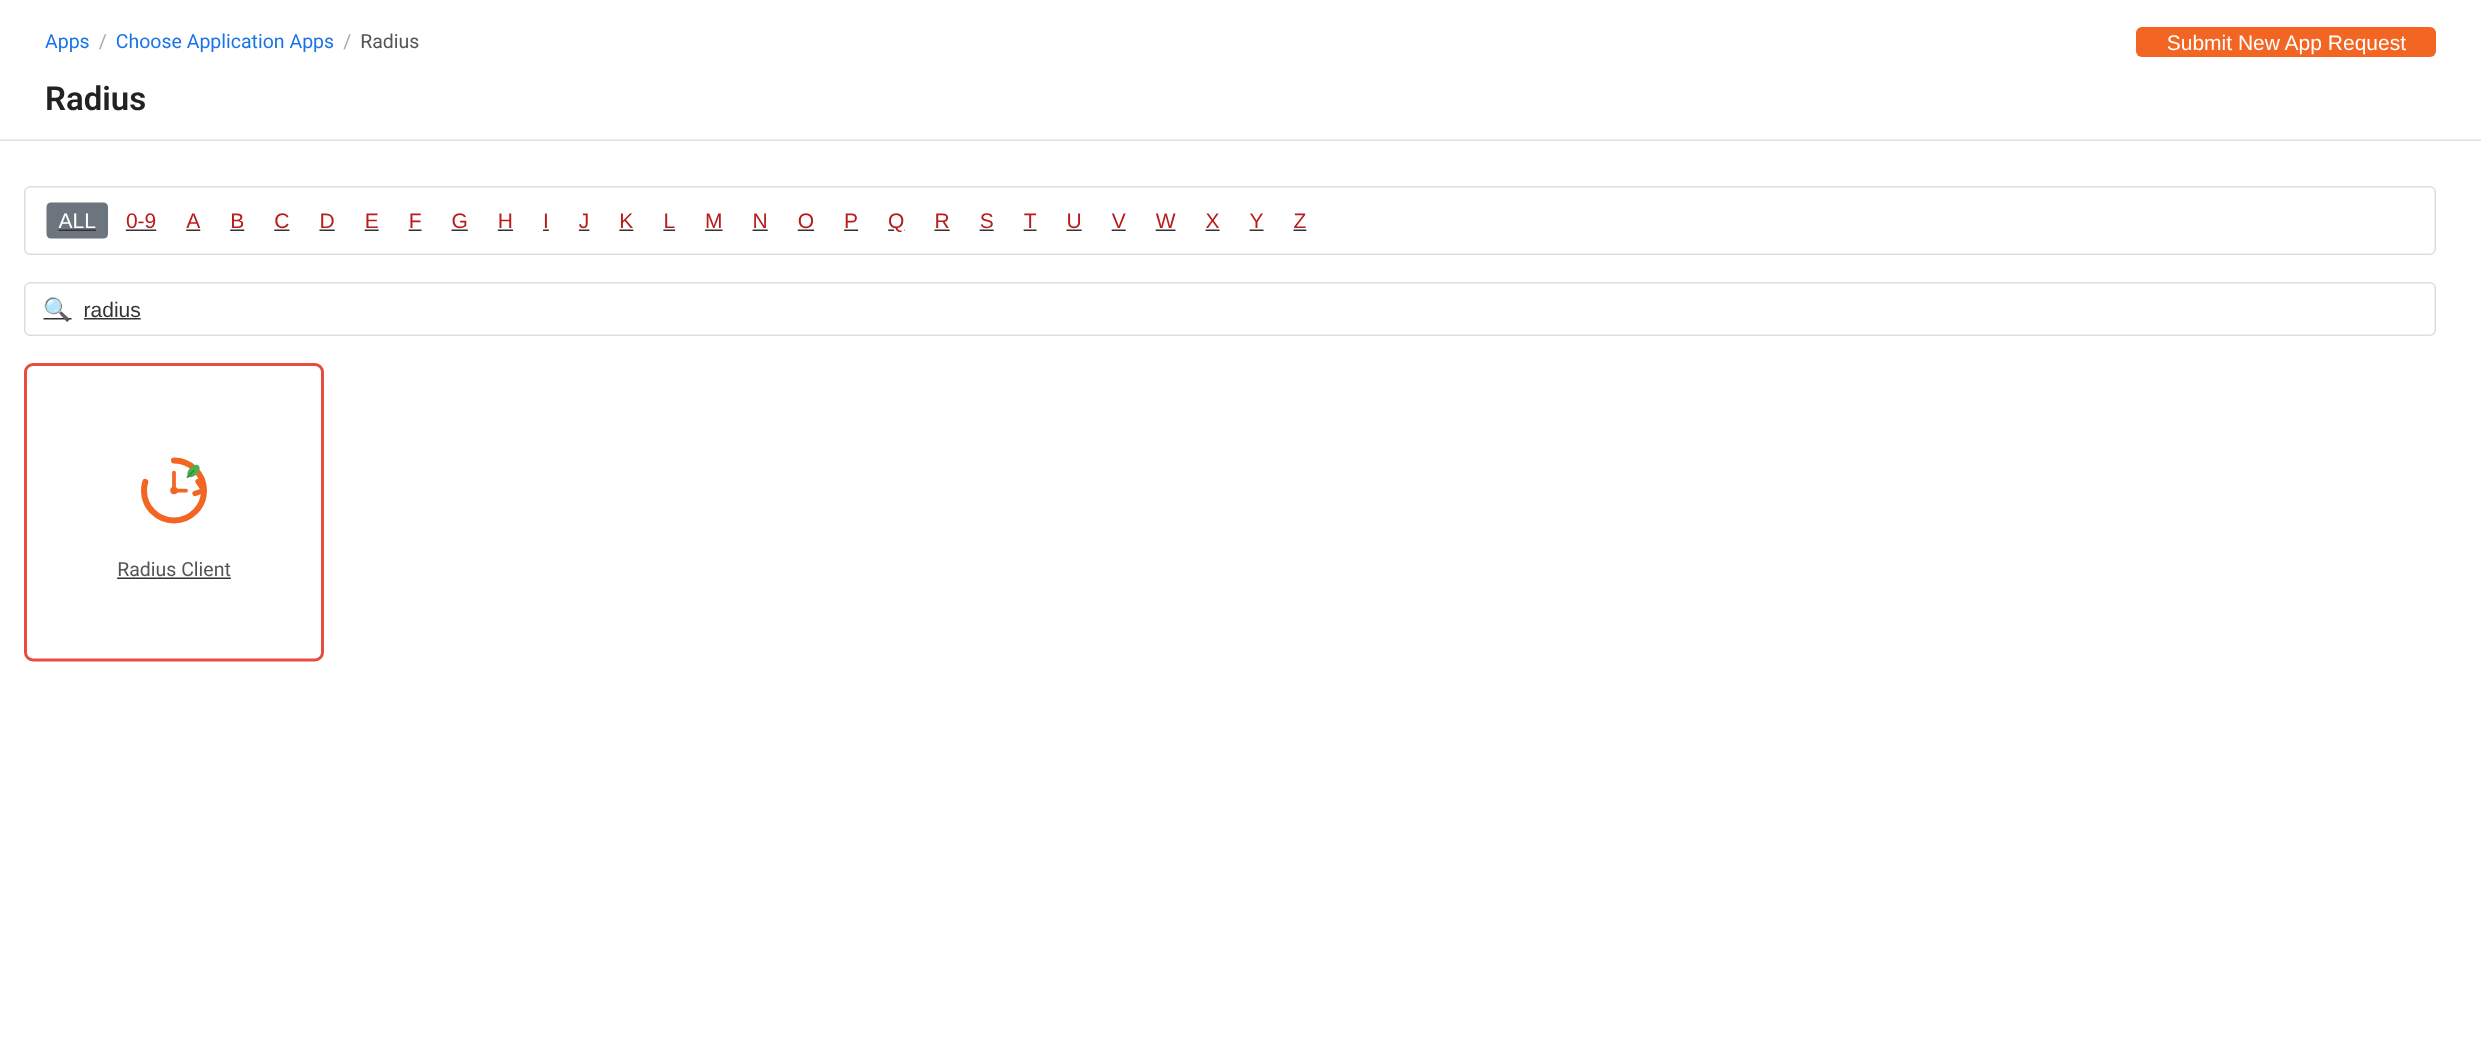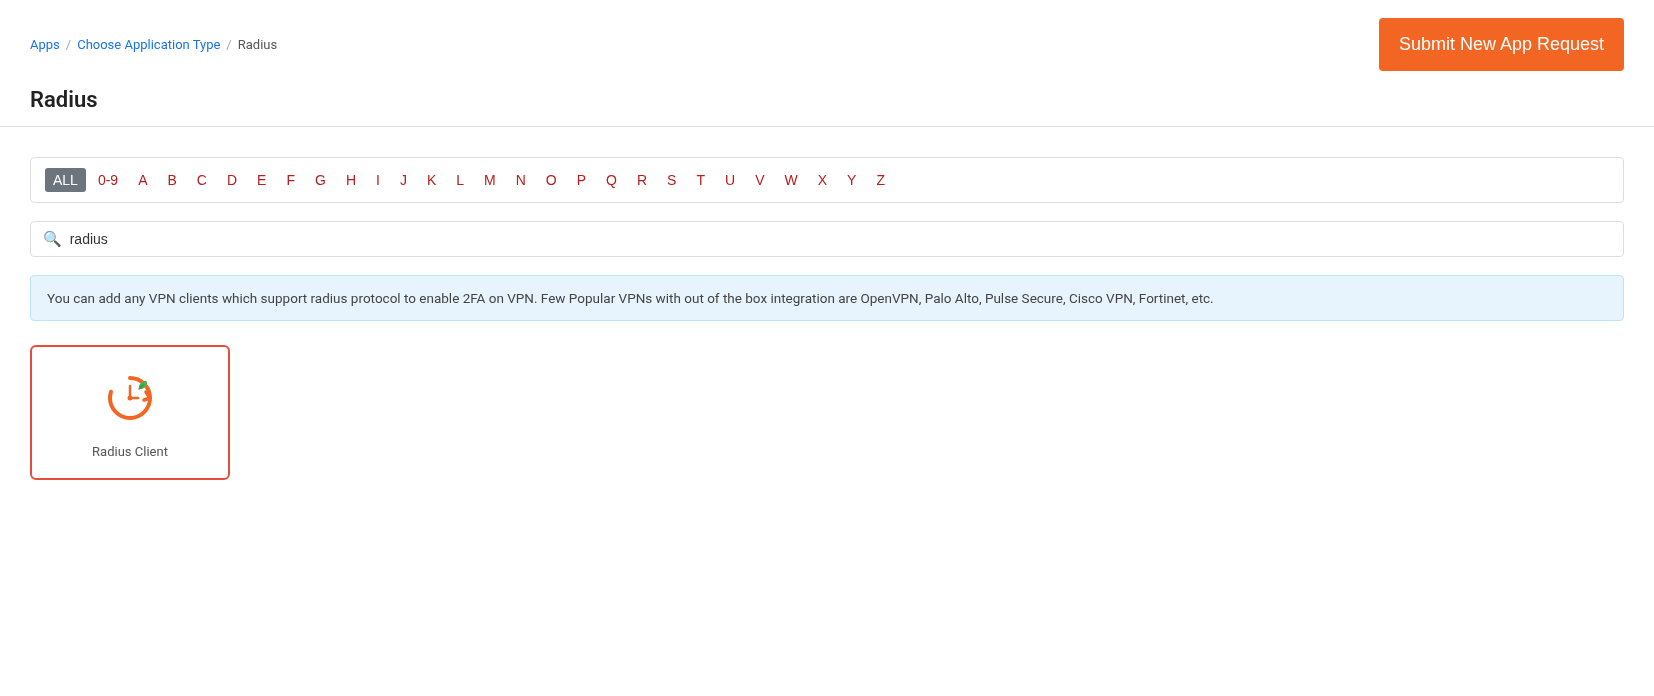--- a/index.html
+++ b/index.html
@@ -31,41 +31,42 @@
       font-size: 13px;
     }
     .breadcrumb .current {
       color: #555;
     }
     .submit-btn {
       background: #f26522;
       color: #fff;
       border: none;
       border-radius: 4px;
-      padding: 16px 20px;
-      font-size: 18px;
+      padding: 2px 20px;
+      font-size: 14px;
       font-weight: 500;
       cursor: pointer;
       white-space: nowrap;
     }
     .page-title-section {
       padding: 6px 30px 14px 30px;
     }
     .page-title {
       font-size: 22px;
       font-weight: 600;
       color: #222;
     }
     .divider {
       border: none;
       border-top: 1px solid #e0e0e0;
       margin: 0 0 20px 0;
     }
     .content {
-      padding: 10px 30px 30px 30px;
+      padding: 10px 30px 30px 16px;
+      text-decoration: underline;
     }
     .alpha-filter {
       display: flex;
       align-items: center;
       gap: 4px;
       margin-bottom: 18px;
       flex-wrap: wrap;
       border: 1px solid #ddd;
       border-radius: 4px;
       padding: 10px 14px;
@@ -115,21 +116,21 @@
       line-height: 1.5;
       margin-bottom: 24px;
     }
     .apps-grid {
       display: flex;
       flex-wrap: wrap;
       gap: 16px;
     }
     .app-card {
       width: 200px;
-      height: 135px;
+      height: 199px;
       border: 2px solid #e74c3c;
       border-radius: 6px;
       display: flex;
       flex-direction: column;
       align-items: center;
       justify-content: center;
       cursor: pointer;
       padding: 16px;
       background: #fff;
       transition: border-color 0.2s;
@@ -153,21 +154,21 @@
       height: 60px;
     }
   </style>
 </head>
 <body>
 
 <div class="top-bar">
   <nav class="breadcrumb">
     <a>Apps</a>
     <span class="separator">/</span>
-    <a>Choose Application Type</a>
+    <a>Choose Application Apps</a>
     <span class="separator">/</span>
     <span class="current">Radius</span>
   </nav>
   <button class="submit-btn">Submit New App Request</button>
 </div>
 
 <div class="page-title-section">
   <h1 class="page-title">Radius</h1>
 </div>
 
@@ -204,21 +205,20 @@
       <button class="alpha-btn">X</button>
       <button class="alpha-btn">Y</button>
       <button class="alpha-btn">Z</button>
     </div>
 
   <div class="search-container">
     <span class="search-icon">🔍</span>
     <input class="search-input" type="text" id="search-input" placeholder="Search..." value="radius" style="">
   </div>
 
-  <div class="info-banner">You can add any VPN clients which support radius protocol to enable 2FA on VPN. Few Popular VPNs with out of the box integration are OpenVPN, Palo Alto, Pulse Secure, Cisco VPN, Fortinet, etc.</div>
 
   <div class="apps-grid" id="apps-grid">
   <div class="app-card">
         <div class="app-icon-container radius-icon">
       <svg viewBox="0 0 60 60" xmlns="http://www.w3.org/2000/svg">
 
         <circle cx="30" cy="30" r="20" fill="none" stroke="#f26522" stroke-width="4" stroke-dasharray="100 26" stroke-linecap="round" transform="rotate(-90 30 30)"></circle>
 
         <polyline points="46,24 50,30 44,32" fill="none" stroke="#f26522" stroke-width="3.5" stroke-linecap="round" stroke-linejoin="round"></polyline>
 

